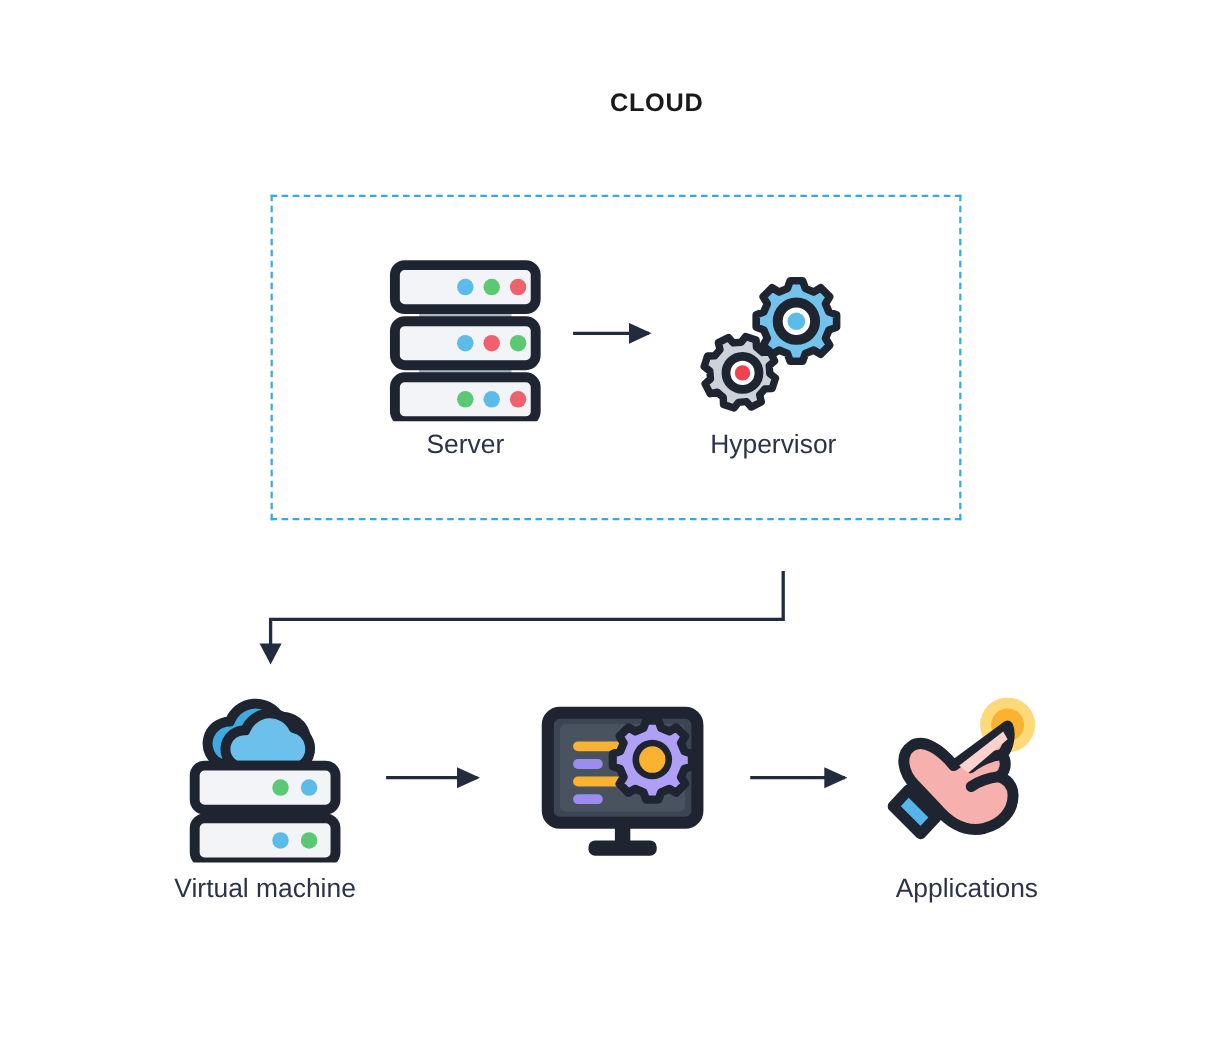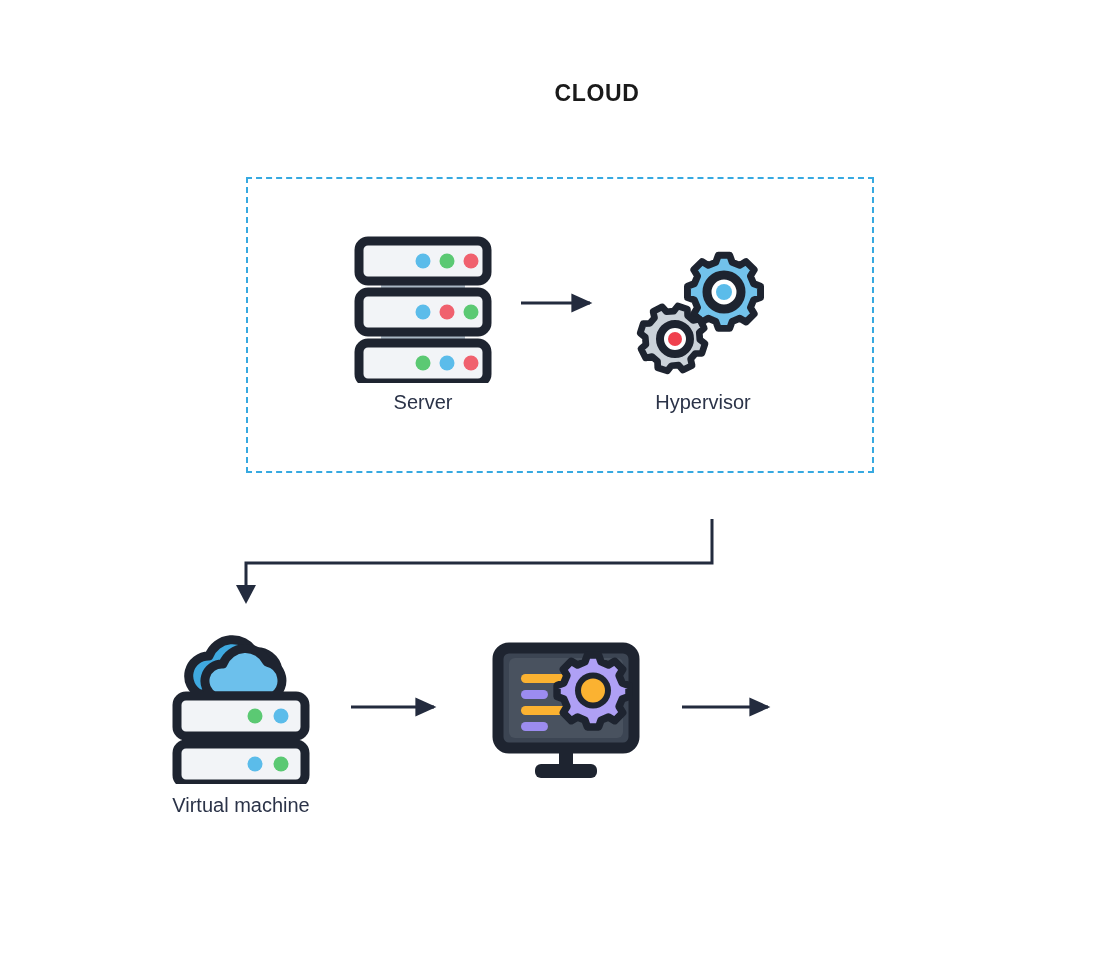--- a/index.html
+++ b/index.html
@@ -54,21 +54,21 @@
   .node {
     position: absolute;
     text-align: center;
   }
   .node .icon-wrap {
     position: relative;
     margin: 0 auto;
   }
   .node .node-label {
     margin-top: 10px;
-    font-size: 20px;
+    font-size: 24px;
     color: #2B3348;
     font-weight: 400;
     line-height: 1.15;
     white-space: nowrap;
   }
 
   #node-server     { left: 323px; top: 233px; width: 200px; }
   #node-hypervisor { left: 603px; top: 233px; width: 200px; }
   #node-vm         { left: 141px; top: 634px; width: 200px; }
   #node-os         { left: 466px; top: 634px; width: 200px; }
@@ -221,14 +221,36 @@
                    L 58,23 L 47,27 L 42,39 L 48,49 L 35,62 L 25,56 L 13,61 L 9,72 L -9,72
                    L -13,61 L -25,56 L -35,62 L -48,49 L -42,39 L -47,27 L -58,23 L -58,5
                    L -47,1 L -42,-11 L -48,-21 L -35,-34 L -25,-28 L -13,-33 Z" fill="#AFA0F5" stroke="#1E2430" stroke-width="12" stroke-linejoin="round" transform="scale(0.62) translate(0,-14)"></path>
           <circle cx="0" cy="-0.5" r="18" fill="#1E2430"></circle>
           <circle cx="0" cy="-0.5" r="12" fill="#FBB231"></circle>
         </g>
       </svg>
     </div>
   </div>
 
+  <div class="node" id="node-apps">
+    <div class="icon-wrap">
+      <svg width="150" height="150" viewBox="0 0 150 150" xmlns="http://www.w3.org/2000/svg">
+
+        <circle cx="112" cy="25" r="25" fill="#FDD97A"></circle>
+        <circle cx="112" cy="25" r="15" fill="#FBB231"></circle>
+
+        <g stroke="#1E2430" stroke-width="10" stroke-linejoin="round" stroke-linecap="round">
+          <path d="M112,26 L63,62 C52,48 36,37 25,44 C13,52 17,69 28,80
+                   L48,101 C60,115 74,123 91,119 C106,115 117,104 117,89
+                   C117,80 111,74 104,72 C110,68 112,59 107,52 C113,46 115,33 112,26 Z" fill="#F6B0AE"></path>
+          <path d="M104,72 C96,73 86,76 79,81" fill="none"></path>
+          <path d="M107,52 C97,53 86,58 78,64" fill="none"></path>
+        </g>
+
+        <path d="M108,31 L68,62 L76,69 L112,38 Z" fill="#FBD2CE"></path>
+
+        <path d="M22,84 L47,109 L33,124 L8,99 Z" fill="#55B5E8" stroke="#1E2430" stroke-width="10" stroke-linejoin="round"></path>
+      </svg>
+    </div>
+    <div class="node-label">Applications</div>
+  </div>
 
 </div>
 
 </body></html>

